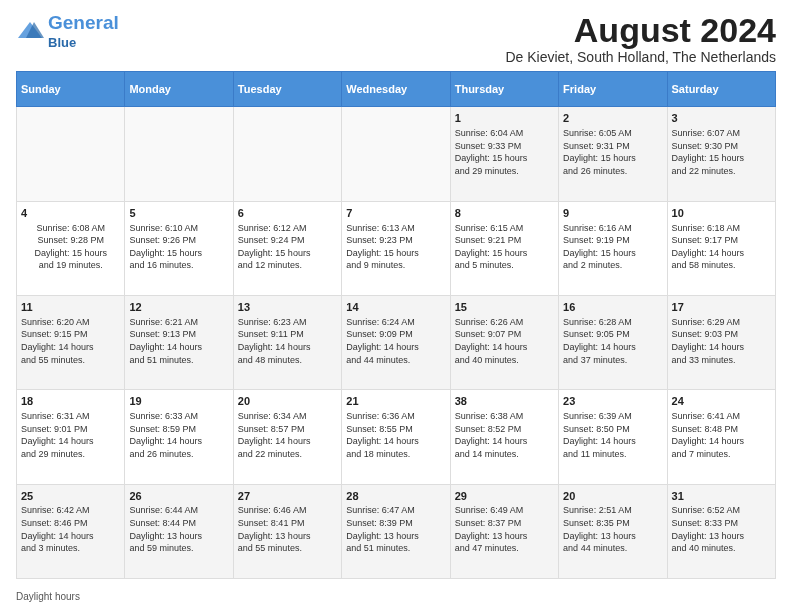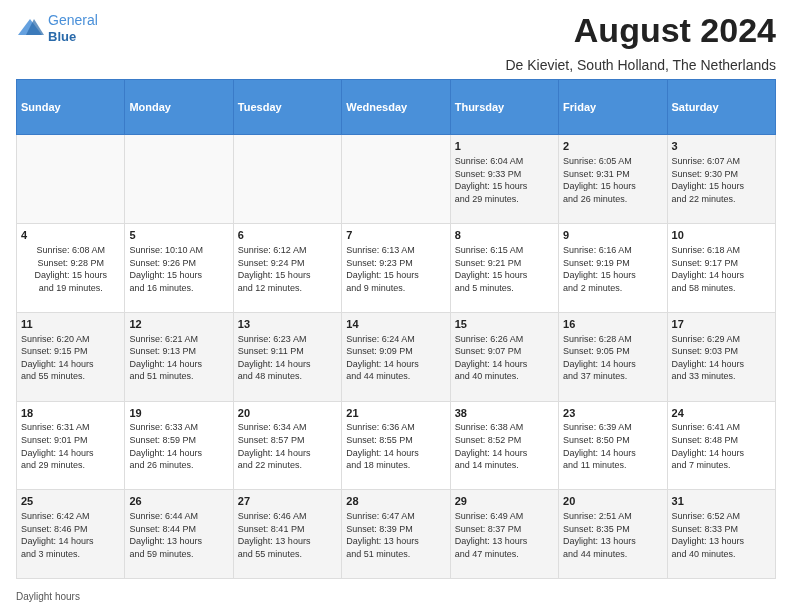--- a/index.html
+++ b/index.html
@@ -38,34 +38,34 @@
     }
     .main-title {
       font-size: 34px;
       font-weight: bold;
       color: #222;
       line-height: 1.1;
     }
     .subtitle {
       font-size: 14px;
       color: #333;
-      margin-top: 8px;
+      margin-top: 0;
     }
     .calendar {
       flex: 1;
       border: 1px solid #ccc;
       border-collapse: collapse;
       width: 100%;
       table-layout: fixed;
       font-size: 9.5px;
     }
     .calendar th {
       background: #4a90d9;
       color: #fff;
-      padding: 21px 4px;
+      padding: 11px 4px;
       text-align: left;
       font-size: 11px;
       font-weight: bold;
       border: 1px solid #3a7bc8;
     }
     .calendar td {
       vertical-align: top;
       padding: 4px 4px;
       border: 1px solid #ddd;
       height: 88px;
@@ -102,21 +102,21 @@
 
 <div class="page">
   <div class="header">
     <div class="logo">
       <svg class="logo-icon" viewBox="0 0 28 22" xmlns="http://www.w3.org/2000/svg">
         <rect x="0" y="0" width="28" height="22" rx="2" fill="white"></rect>
         <polygon points="14,2 26,18 2,18" fill="#4a90d9" opacity="0.85"></polygon>
         <polygon points="18,2 28,18 10,18" fill="#2a6aaa" opacity="0.7"></polygon>
       </svg>
       <div>
-        <div style="font-size:14px;font-weight:normal;color:#4a90d9;line-height:1.2">General</div>
+        <div style="font-size:19px;font-weight:bold;color:#4a90d9;line-height:1.2">General</div>
         <div style="font-size:13px;font-weight:bold;color:#2a6aaa;line-height:1.2">Blue</div>
       </div>
     </div>
     <div class="title-block">
       <div class="main-title">August 2024</div>
       <div class="subtitle">De Kieviet, South Holland, The Netherlands</div>
     </div>
   </div>
 
   <table class="calendar">
@@ -162,21 +162,21 @@
         <tr>
           <td>
             <span class="day-num">4</span>
             <div class="day-info" style="white-space: pre-line; text-align: center;">Sunrise: 6:08 AM
 Sunset: 9:28 PM
 Daylight: 15 hours
 and 19 minutes.</div>
           </td>
           <td>
             <span class="day-num">5</span>
-            <div class="day-info" style="white-space: pre-line;">Sunrise: 10:10 AM
+            <div class="day-info" style="white-space: pre-line;">Sunrise: 6:10 AM
 Sunset: 9:26 PM
 Daylight: 15 hours
 and 16 minutes.</div>
           </td>
           <td>
             <span class="day-num">6</span>
             <div class="day-info" style="white-space: pre-line;">Sunrise: 6:12 AM
 Sunset: 9:24 PM
 Daylight: 15 hours
 and 12 minutes.</div>

